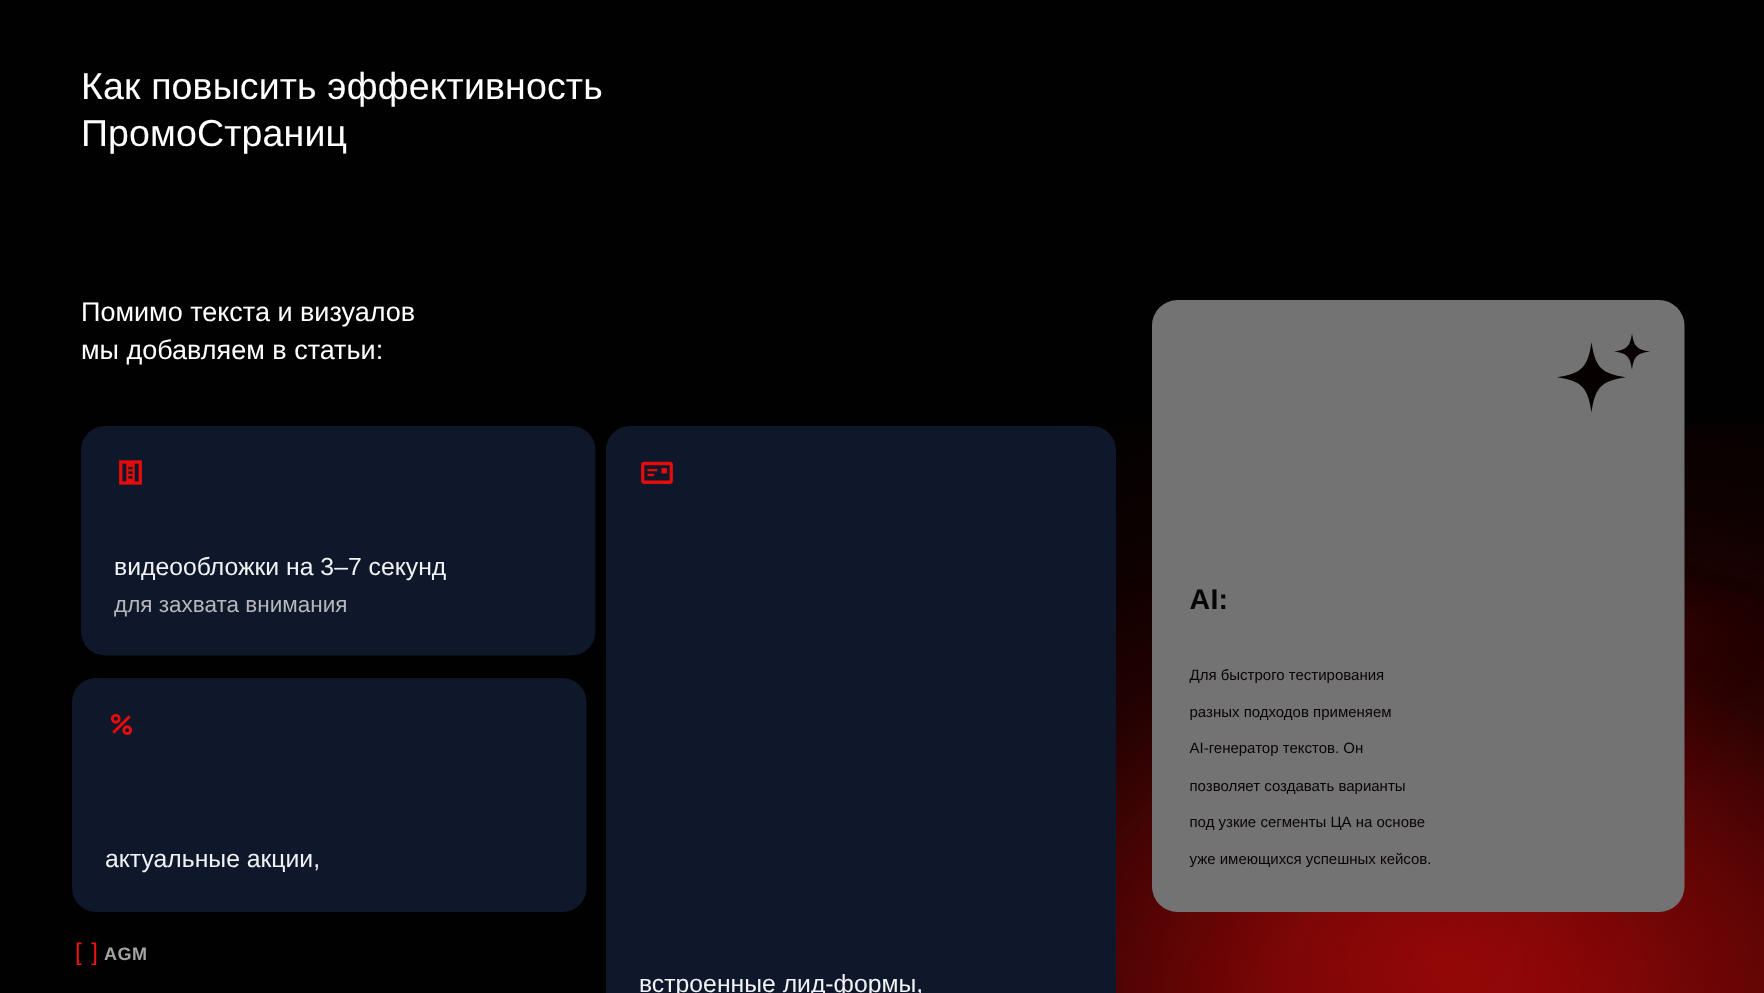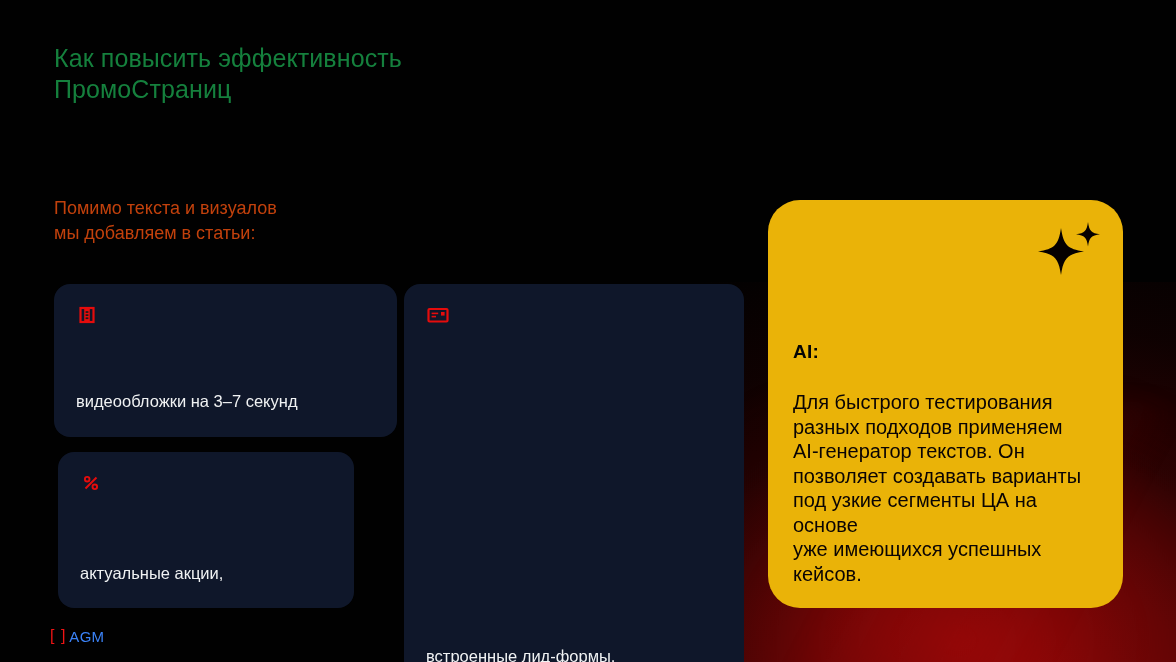--- a/index.html
+++ b/index.html
@@ -63,47 +63,47 @@
     z-index: 0;
     filter: blur(10px);
   }
 
   .title {
     position: absolute;
     left: 54px;
     top: 43px;
     font-size: 25px;
     line-height: 31px;
-    color: #15803d;
+    color: #ffffff;
     font-weight: 400;
     letter-spacing: 0.1px;
     white-space: pre-line;
     z-index: 3;
   }
 
   .subtitle {
     position: absolute;
     left: 54px;
     top: 196px;
     font-size: 18px;
     line-height: 25px;
-    color: #c2410c;
+    color: #ffffff;
     font-weight: 400;
     white-space: pre-line;
     z-index: 3;
   }
 
   .card {
     position: absolute;
     background: #0f172a;
     border-radius: 16px;
     z-index: 2;
   }
   .card-a { left: 54px;  top: 284px; width: 343px; height: 153px; }
-  .card-b { left: 58px;  top: 452px; width: 296px; height: 156px; }
+  .card-b { left: 48px;  top: 452px; width: 343px; height: 156px; }
   .card-mid { left: 404px; top: 284px; width: 340px; height: 408px; }
 
   .card-icon {
     position: absolute;
     left: 22px;
     top: 20px;
     width: 22px;
     height: 22px;
     display: block;
   }
@@ -131,22 +131,22 @@
     margin: 0;
     white-space: pre-line;
   }
 
   .ai-panel {
     position: absolute;
     left: 768px;
     top: 200px;
     width: 355px;
     height: 408px;
-    background: #eab308;
-    border-radius: 32px;
+    background: #737373;
+    border-radius: 17px;
     z-index: 2;
   }
   .sparkle {
     position: absolute;
     right: 22px;
     top: 18px;
     width: 66px;
     height: 62px;
   }
   .ai-body {
@@ -157,21 +157,21 @@
   }
   .ai-head {
     font-size: 19px;
     line-height: 24px;
     font-weight: 700;
     color: #050505;
     margin: 0 0 26px 0;
     letter-spacing: 0.2px;
   }
   .ai-text {
-    font-size: 20px;
+    font-size: 10px;
     line-height: 24.5px;
     color: #0a0404;
     font-weight: 400;
     margin: 0;
     white-space: pre-line;
   }
 
   .logo {
     position: absolute;
     left: 50px;
@@ -182,24 +182,24 @@
     z-index: 3;
   }
   .logo-bracket {
     font-size: 16px;
     line-height: 16px;
     color: #ef1414;
     font-weight: 400;
     letter-spacing: 1px;
   }
   .logo-word {
-    font-size: 15px;
+    font-size: 12px;
     line-height: 13px;
-    color: #3b82f6;
-    font-weight: 400;
+    color: #a3a3a3;
+    font-weight: 700;
     letter-spacing: 0.3px;
   }
 </style>
 </head>
 <body>
 
 <div class="slide">
 
   <div class="glow-br"></div>
   <div class="glow-br2"></div>
@@ -216,20 +216,21 @@
       <svg width="22" height="22" viewBox="0 0 22 22">
         <rect x="4.5" y="4" width="13" height="14" fill="none" stroke="#e50c0c" stroke-width="2.2"></rect>
         <rect x="8.2" y="4" width="5.6" height="14" fill="#e50c0c"></rect>
         <rect x="9.6" y="7.2" width="2.8" height="1.7" fill="#1a1a1a"></rect>
         <rect x="9.6" y="10.3" width="2.8" height="1.7" fill="#1a1a1a"></rect>
         <rect x="9.6" y="13.4" width="2.8" height="1.7" fill="#1a1a1a"></rect>
       </svg>
     </span>
     <div class="card-text">
       <p class="lead">видеообложки на 3–7 секунд</p>
+      <p class="sub">для захвата внимания</p>
     </div>
   </div>
 
   <div class="card card-b">
     <span class="card-icon">
       <svg width="22" height="22" viewBox="0 0 22 22">
         <line x1="5.5" y1="16.5" x2="16.5" y2="5.5" stroke="#e50c0c" stroke-width="2"></line>
         <circle cx="7.2" cy="7.2" r="2.3" fill="none" stroke="#e50c0c" stroke-width="1.9"></circle>
         <circle cx="14.8" cy="14.8" r="2.3" fill="none" stroke="#e50c0c" stroke-width="1.9"></circle>
       </svg>

